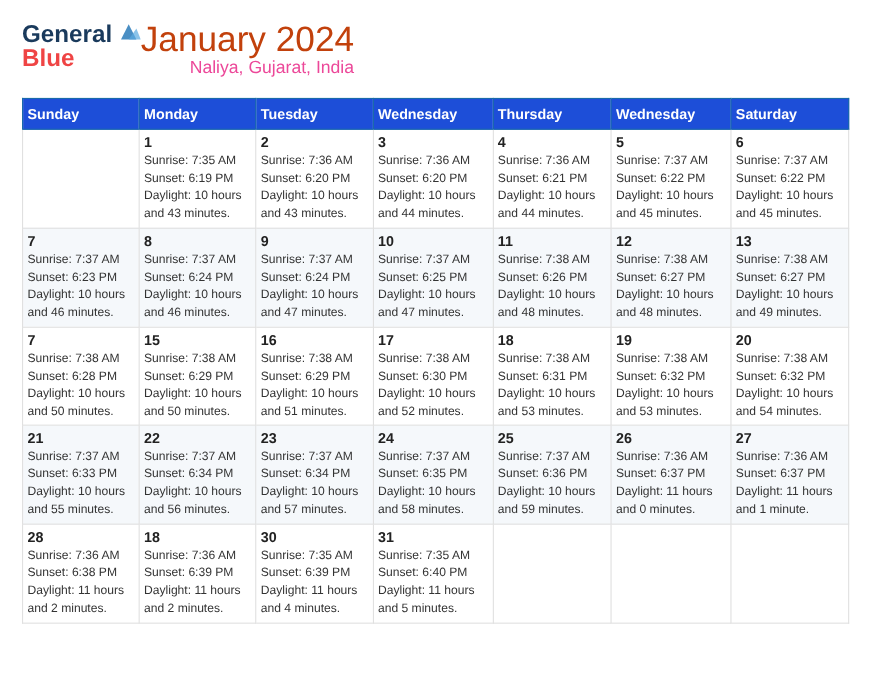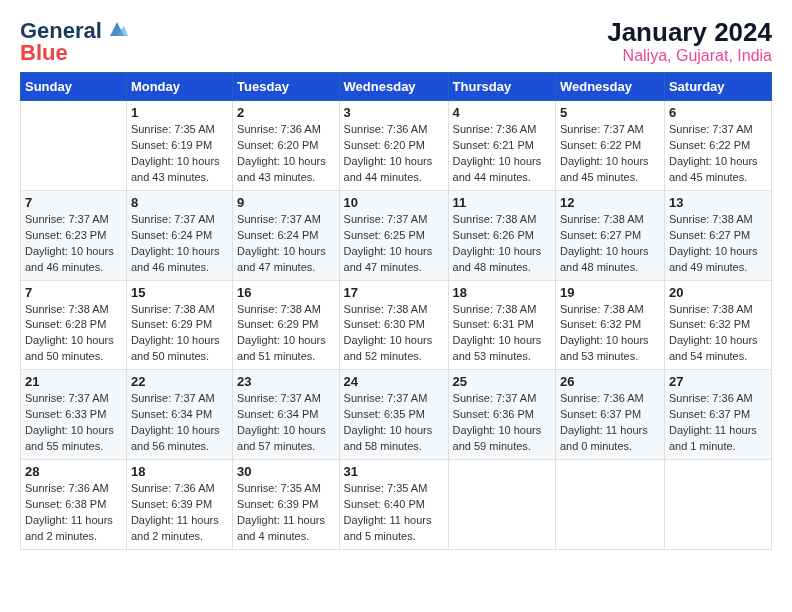--- a/index.html
+++ b/index.html
@@ -10,41 +10,40 @@
       height: 612px;
       overflow: hidden;
     }
     .page {
       width: 792px;
       min-height: 612px;
       padding: 18px 20px 10px 20px;
     }
     .header {
       display: flex;
-      justify-content: space-between;
       align-items: flex-start;
-      margin-bottom: 6px;
+      margin-bottom: 18px;
     }
     .logo {
       display: flex;
       flex-direction: column;
       align-items: flex-start;
     }
     .logo-row {
       display: flex;
       align-items: center;
       gap: 2px;
     }
     .title-block {
       text-align: right;
     }
     .month-title {
-      font-size: 26px;
-      font-weight: 700;
-      color: #0f172a;
+      font-size: 32px;
+      font-weight: 400;
+      color: #c2410c;
       line-height: 1.1;
     }
     .location {
       font-size: 16px;
       color: #ec4899;
     }
     table {
       width: 100%;
       border-collapse: collapse;
       font-size: 11px;

